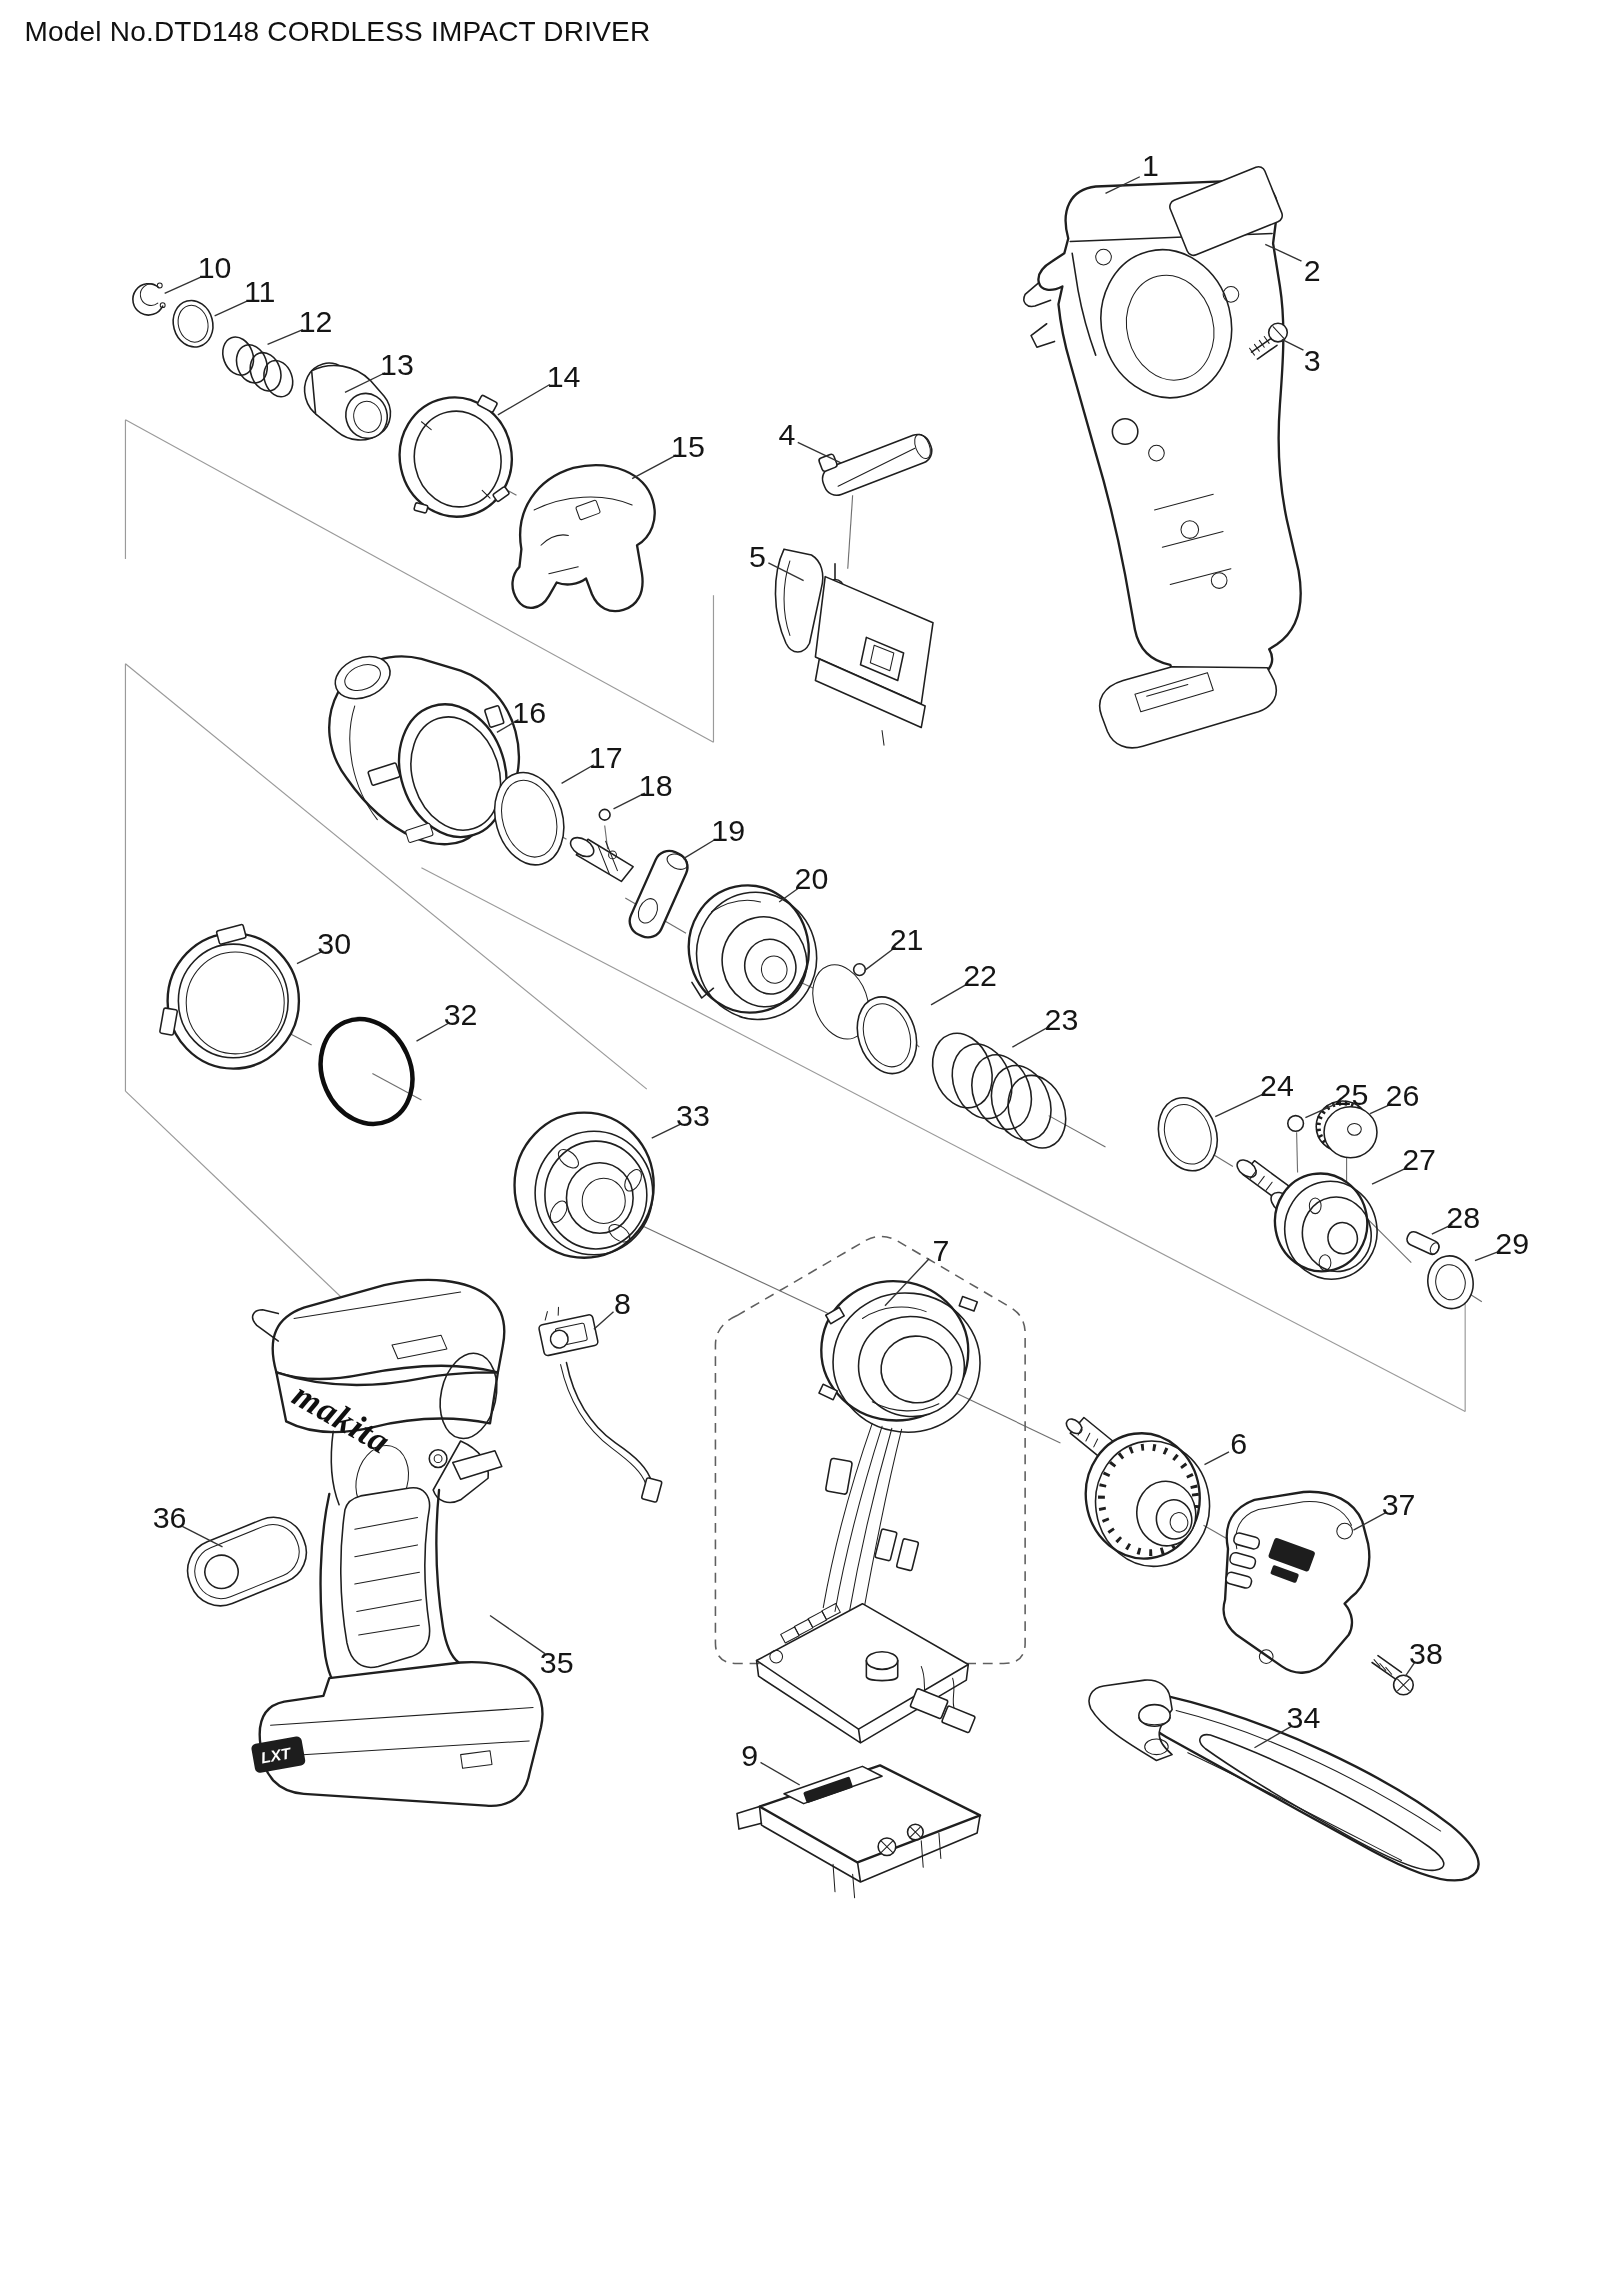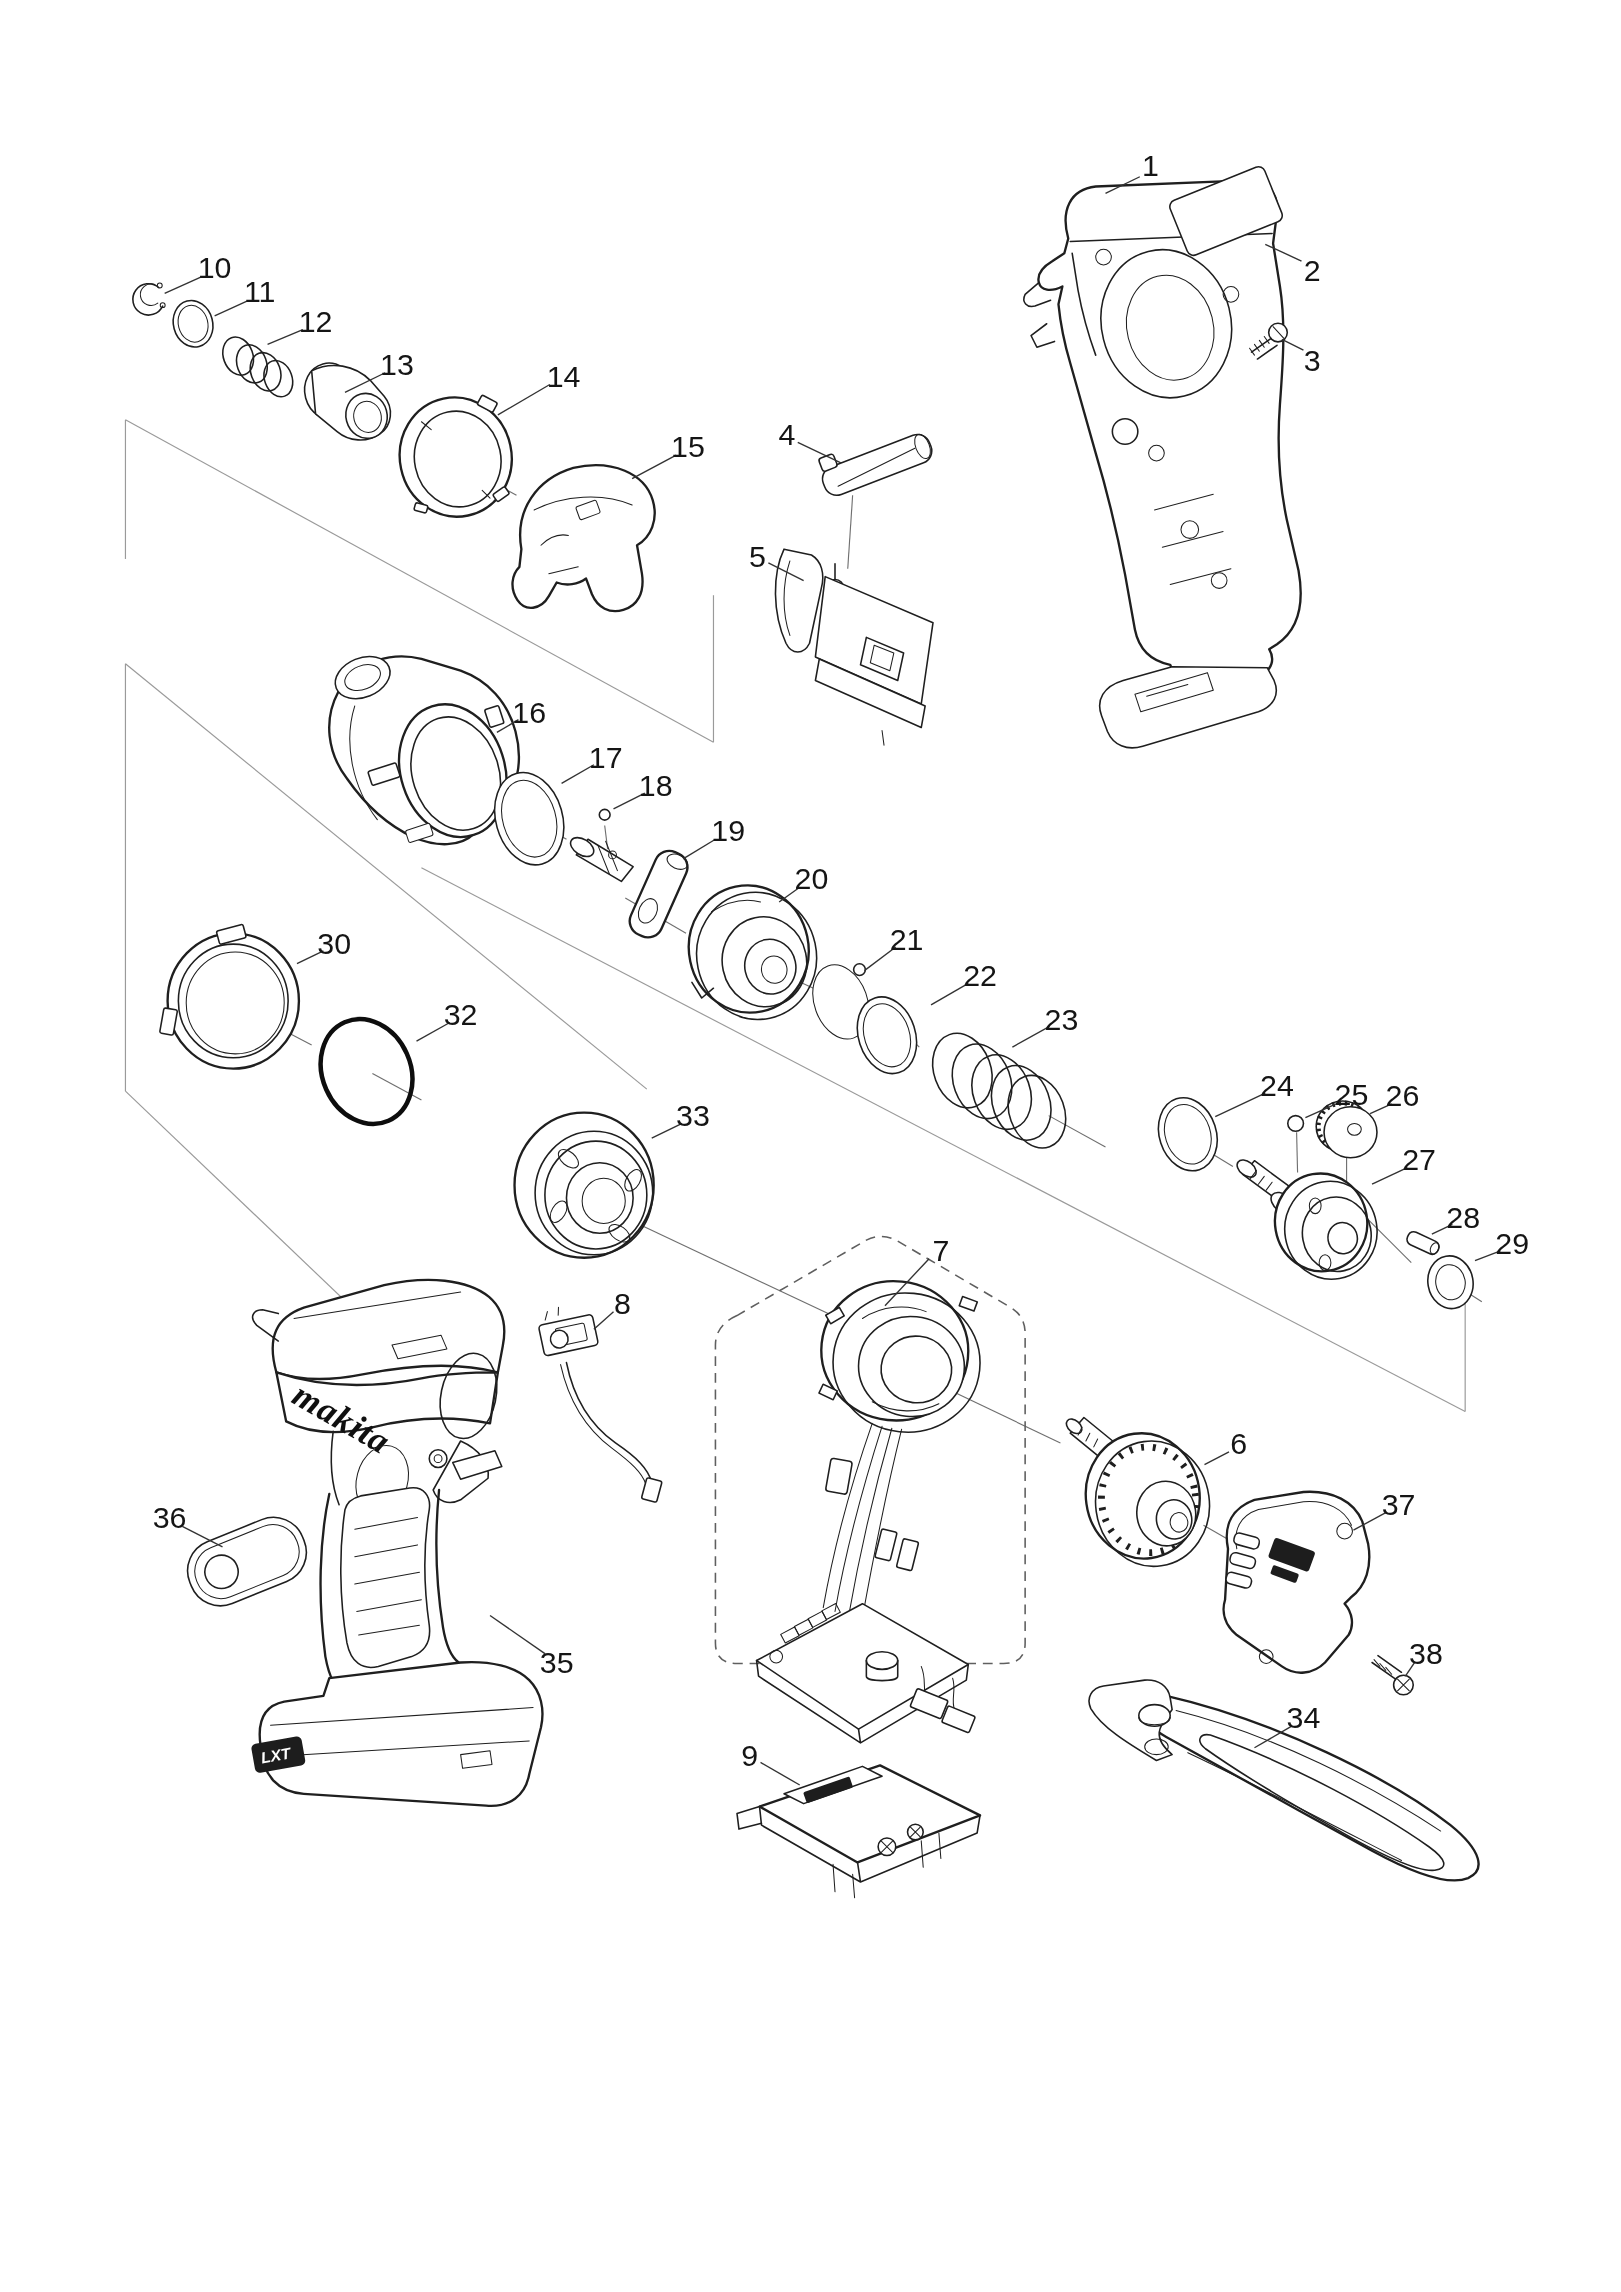--- a/index.html
+++ b/index.html
@@ -22,20 +22,21 @@
   .leader{stroke:#333;stroke-width:1.4;}
   .logo-text{font-family:"Liberation Serif",serif;font-weight:bold;font-style:italic;
              font-size:36px;fill:#101010;letter-spacing:1px;}
   .badge-text{font-family:"Liberation Sans",sans-serif;font-weight:bold;font-style:italic;
               font-size:16px;fill:#ffffff;}
 </style>
 </head>
 <body>
 
 <div id="canvas">
+  <div id="title">Model No.DTD148 CORDLESS IMPACT DRIVER</div>
 
   <svg width="1621" height="2293" viewBox="0 0 1654 2339">
 
     <g>
       <path class="cons" d="M 128,428 L 128,570"></path>
       <path class="cons" d="M 128,428 L 728,757"></path>
       <path class="cons" d="M 728,607 L 728,757"></path>
       <path class="cons" d="M 128,677 L 128,1113"></path>
       <path class="cons" d="M 128,677 L 660,1111"></path>
       <path class="cons" d="M 128,1113 L 395,1368"></path>

